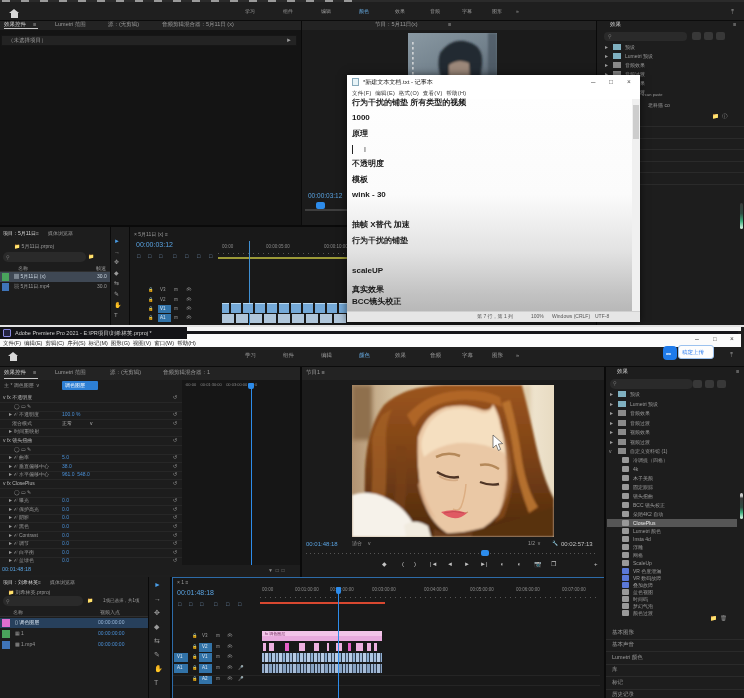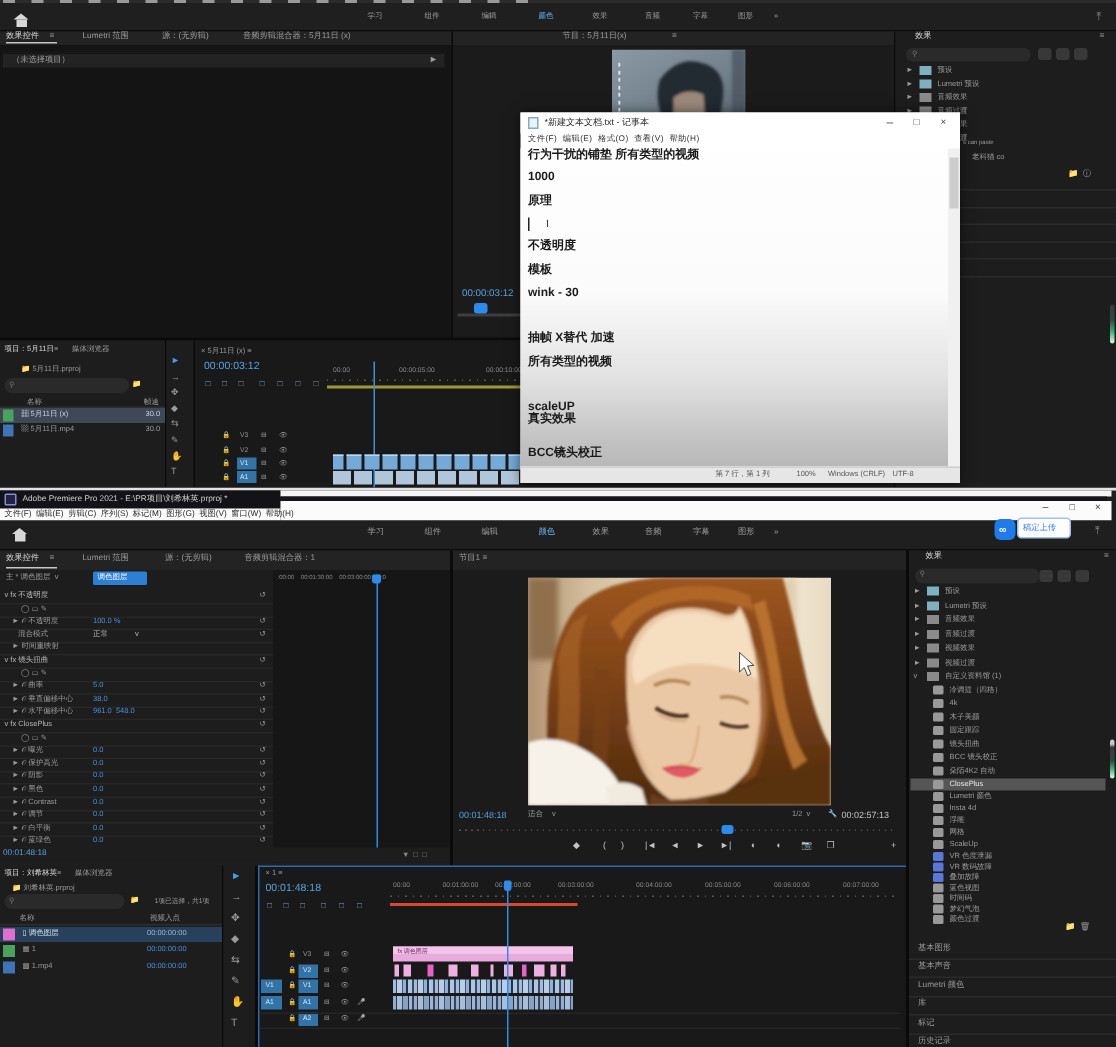--- a/index.html
+++ b/index.html
@@ -259,23 +259,23 @@
   <div id="nplines">
         <div class="t" style="left:5px;top:24px;font-size:8px;color:#1a1a1a;font-weight:bold">行为干扰的铺垫 所有类型的视频</div>
         <div class="t" style="left:5px;top:39.3px;font-size:8px;color:#1a1a1a;font-weight:bold">1000</div>
         <div class="t" style="left:5px;top:54.599999999999994px;font-size:8px;color:#1a1a1a;font-weight:bold">原理</div>
         <div class="a" style="left:5px;top:69.89999999999999px;width:1px;height:9px;background:#222"></div>
         <div class="t" style="left:17px;top:70.89999999999999px;font-size:7px;color:#333">I</div>
         <div class="t" style="left:5px;top:85.19999999999999px;font-size:8px;color:#1a1a1a;font-weight:bold">不透明度</div>
         <div class="t" style="left:5px;top:100.49999999999999px;font-size:8px;color:#1a1a1a;font-weight:bold">模板</div>
         <div class="t" style="left:5px;top:115.79999999999998px;font-size:8px;color:#1a1a1a;font-weight:bold">wink - 30</div>
         <div class="t" style="left:5px;top:146.4px;font-size:8px;color:#1a1a1a;font-weight:bold">抽帧 X替代 加速</div>
-        <div class="t" style="left:5px;top:161.70000000000002px;font-size:8px;color:#1a1a1a;font-weight:bold">所有类型的视频</div>
+        <div class="t" style="left:5px;top:161.70000000000002px;font-size:8px;color:#1a1a1a;font-weight:bold">行为干扰的铺垫</div>
         <div class="t" style="left:5px;top:192.30000000000004px;font-size:8px;color:#1a1a1a;font-weight:bold">scaleUP</div>
-        <div class="t" style="left:5px;top:200px;font-size:8px;color:#1a1a1a;font-weight:bold">真实效果</div>
+        <div class="t" style="left:5px;top:211px;font-size:8px;color:#1a1a1a;font-weight:bold">真实效果</div>
         <div class="t" style="left:5px;top:222.90000000000006px;font-size:8px;color:#1a1a1a;font-weight:bold">BCC镜头校正</div>
       </div>
 
   <div class="a" style="left:285px;top:24px;width:8px;height:212px;background:#f0f0f0"></div>
   <div class="a" style="left:286px;top:30px;width:6px;height:34px;background:#cdcdcd"></div>
 
   <div class="a" style="left:0;top:236px;width:293px;height:11px;background:#e6e6e6;border-top:1px solid #d0d0d0"></div>
   <div class="t" style="left:130px;top:239px;font-size:5px;color:#555">第 7 行，第 1 列</div>
   <div class="t" style="left:184px;top:239px;font-size:5px;color:#555">100%</div>
   <div class="t" style="left:205px;top:239px;font-size:5px;color:#555">Windows (CRLF)</div>

